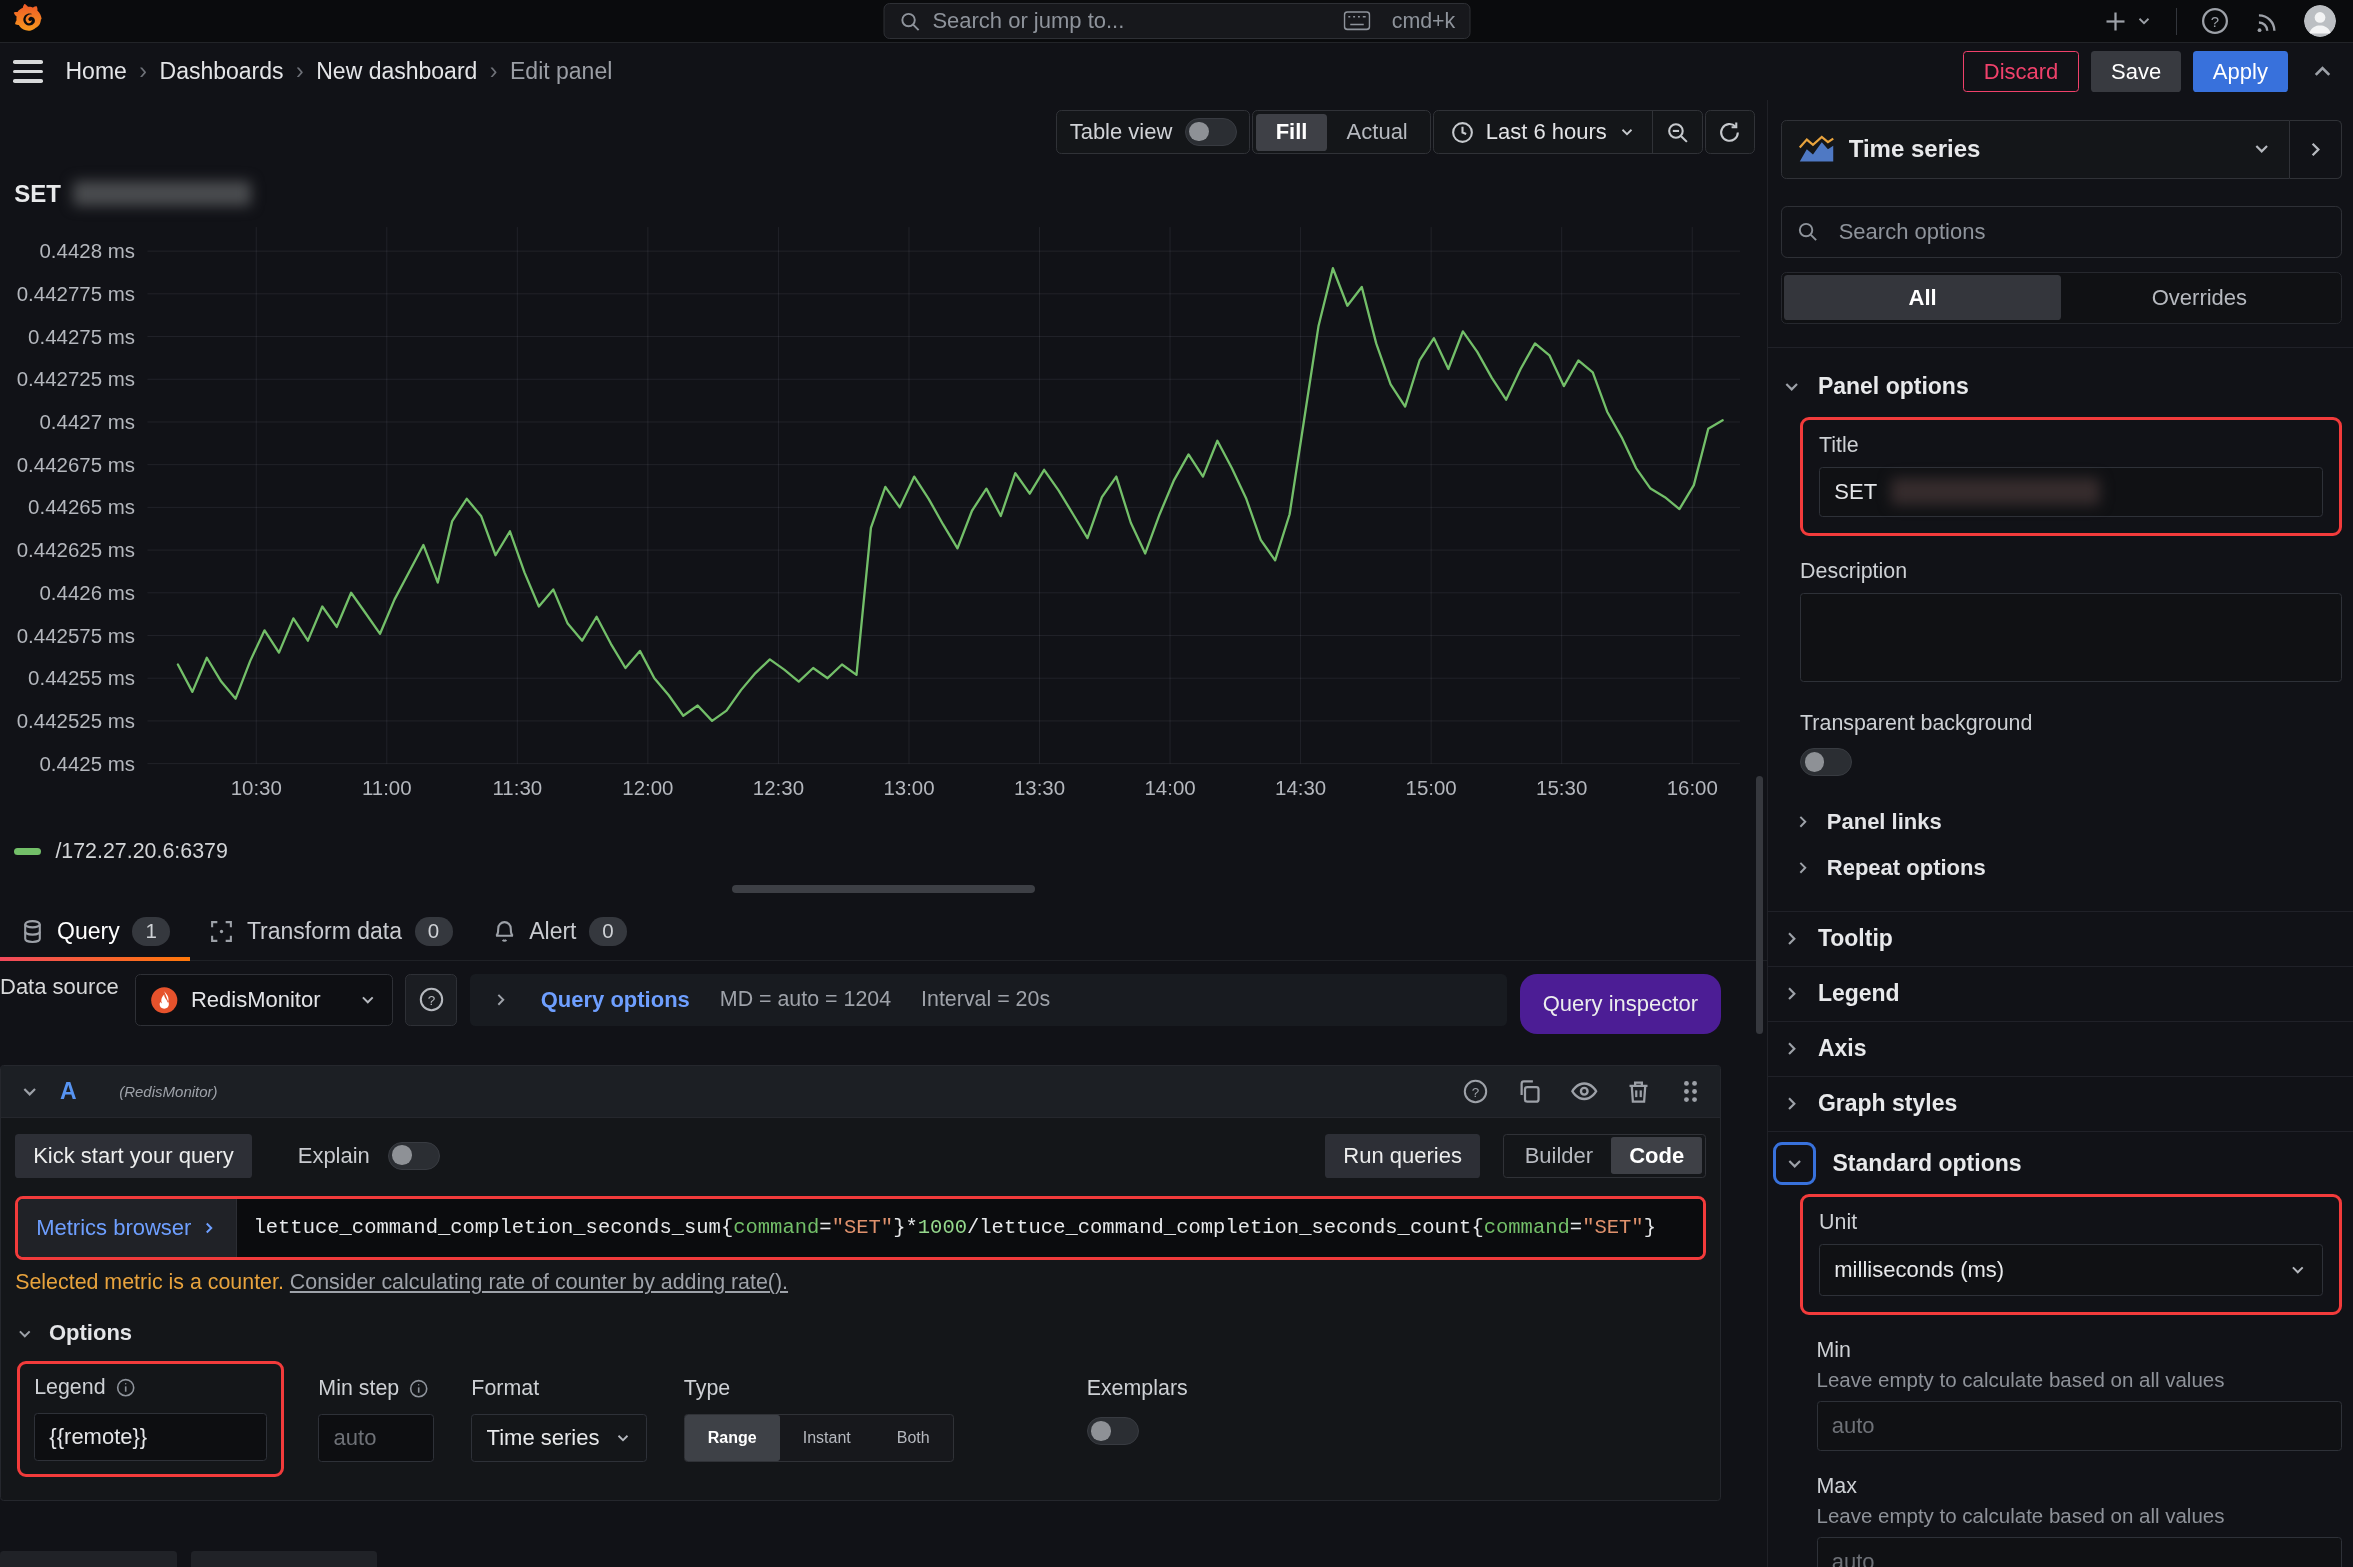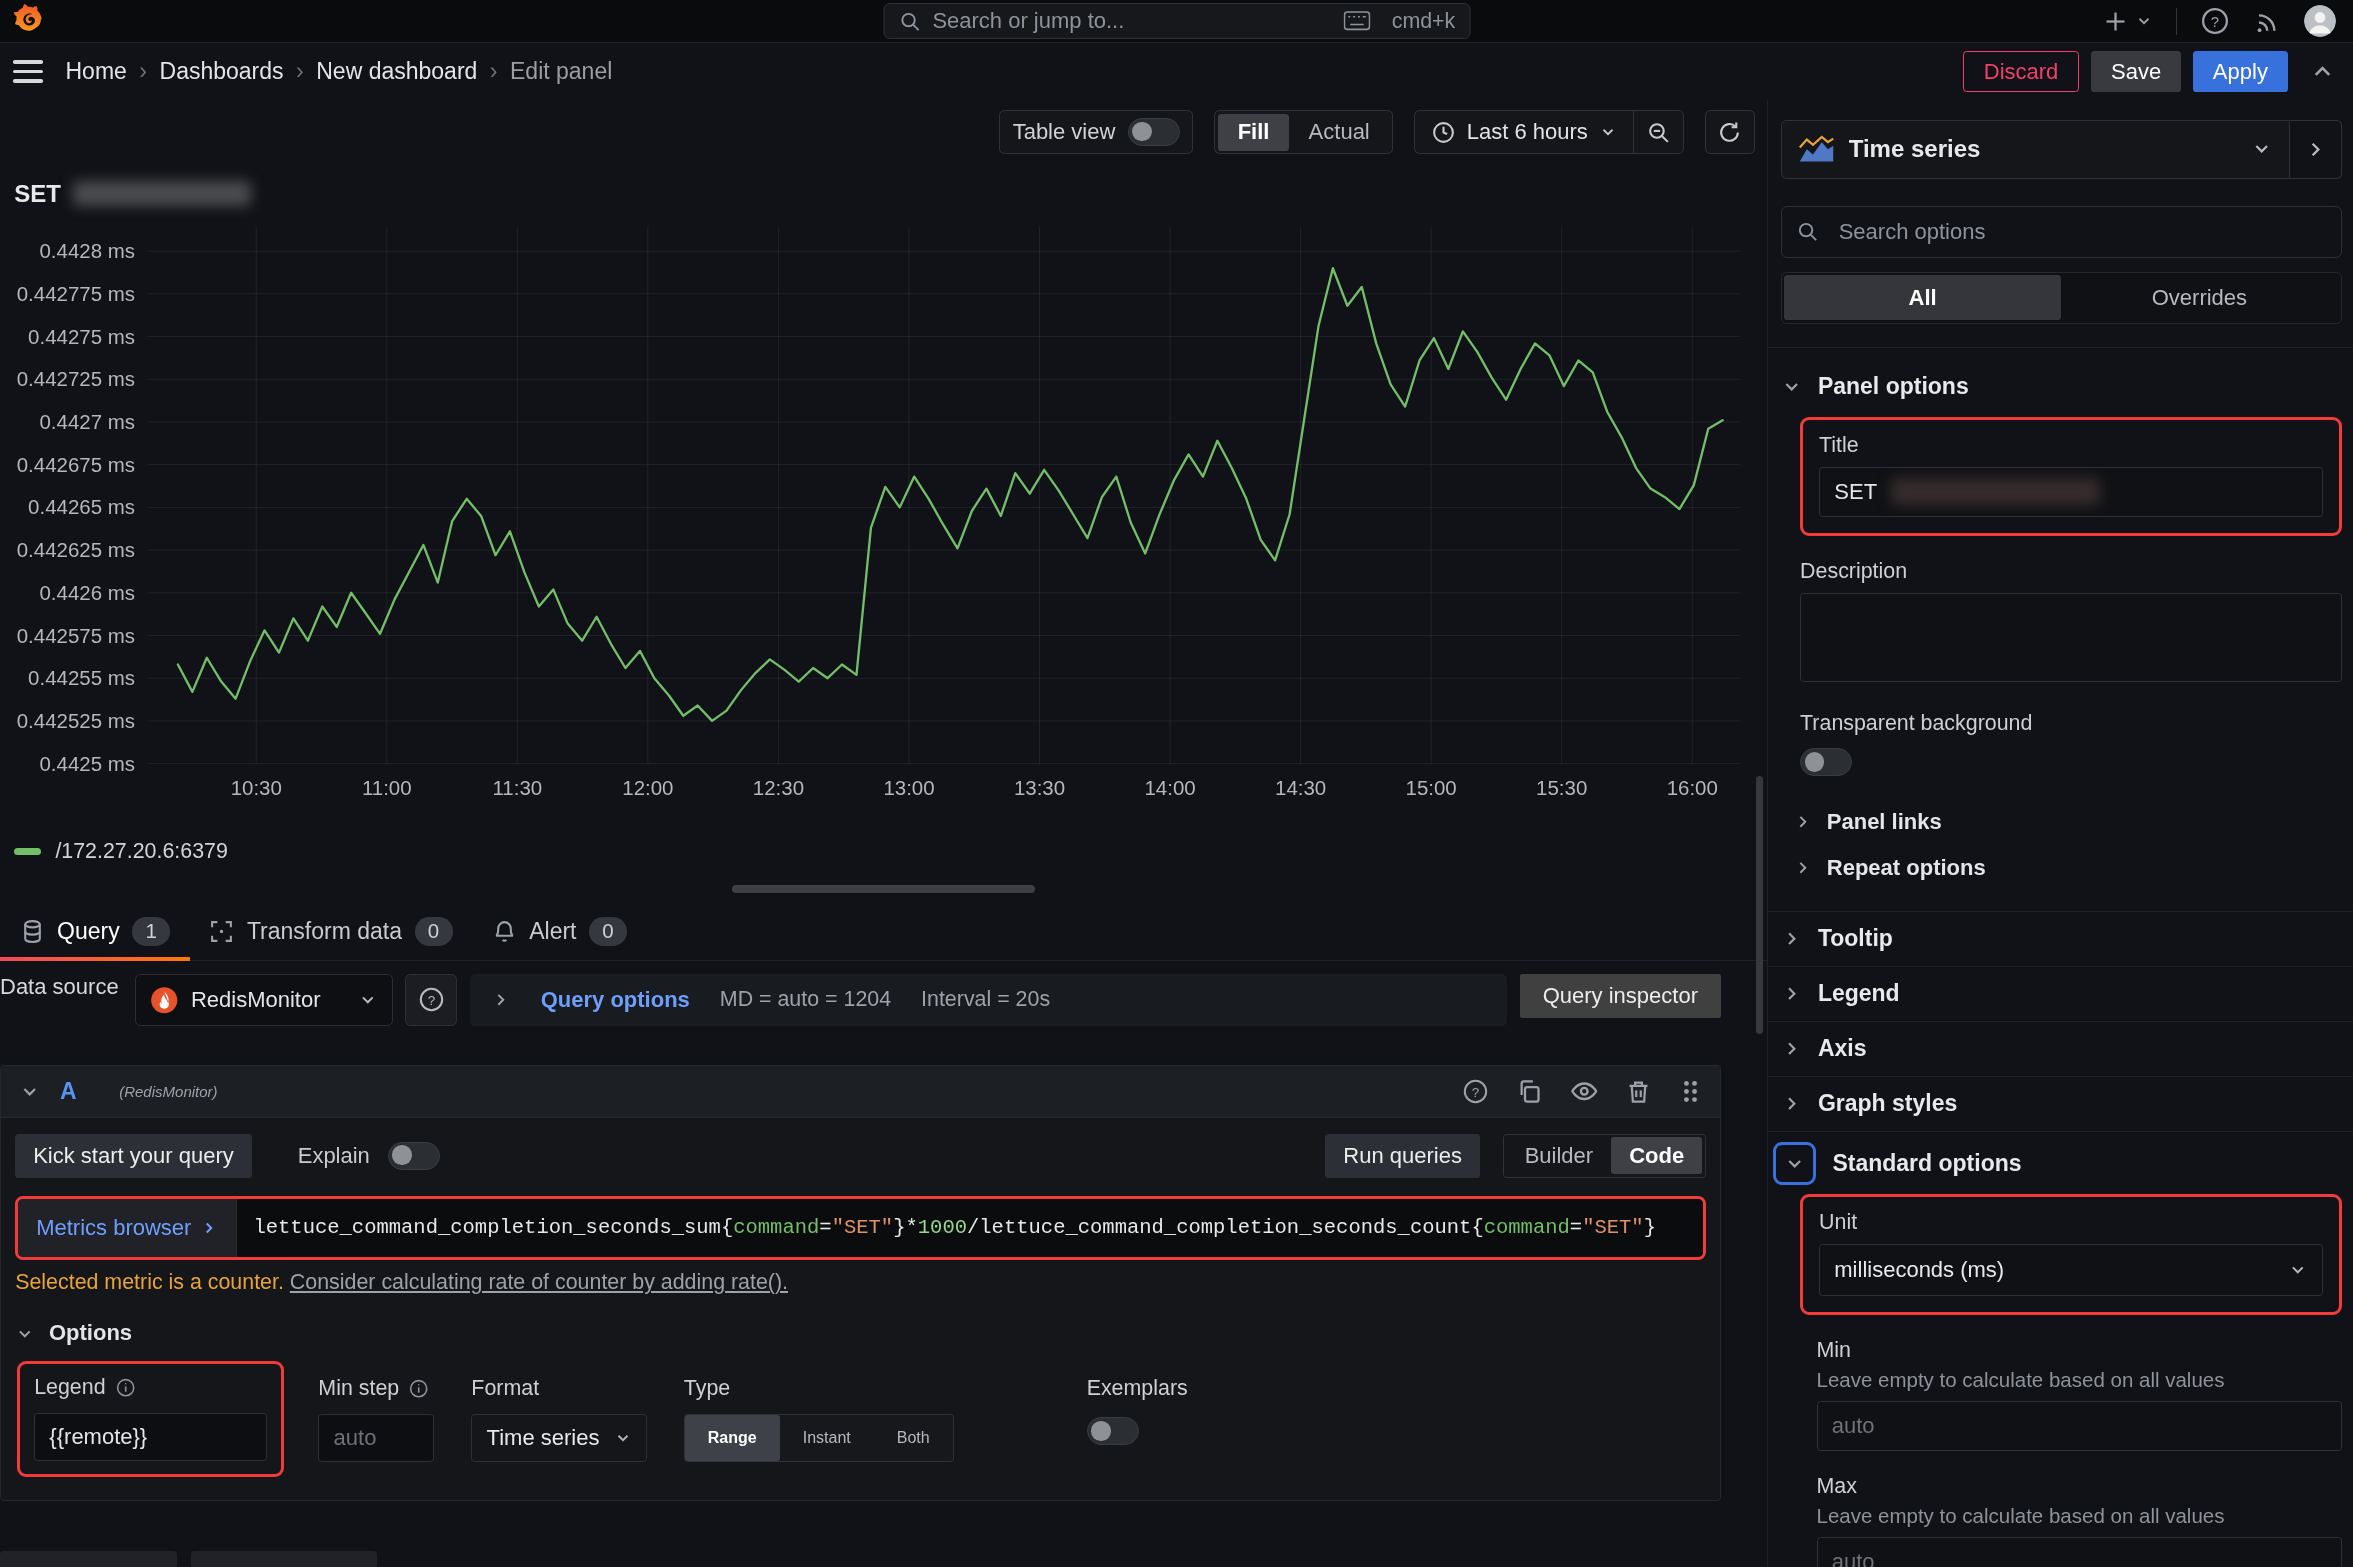--- a/index.html
+++ b/index.html
@@ -32,21 +32,21 @@
   .btn-save { background:#383a40; color:#ffffff; }
   .btn-apply { background:#3871dc; color:#ffffff; }
   .collapse-up { color:#9da1a8; margin-left:9px; display:flex; align-items:center; }
 
   
   .main { display:flex; height:1468px; }
   .editor { flex:1; position:relative; }
   .sidebar { width:587px; border-left:0.9px solid #202127; overflow:hidden; }
 
   
-  .viz-toolbar { height:64px; display:flex; justify-content:flex-end; align-items:center; gap:21px; padding-right:12.5px; }
+  .viz-toolbar { height:64px; display:flex; justify-content:flex-end; align-items:center; gap:2px; padding-right:12.5px; }
   .tool-group { height:44px; display:flex; align-items:center; background:#141619; border:0.9px solid #303237; border-radius:5.3px; padding:0 12.5px; gap:12.5px; color:#d0d2d6; font-size:22px; }
   .seg-group { height:44px; display:flex; align-items:center; background:#141619; border:0.9px solid #303237; border-radius:5.3px; padding:2.7px; }
   .seg { height:37px; display:flex; align-items:center; padding:0 19.6px; border-radius:3.6px; color:#b6b9bf; font-size:22px; cursor:pointer; }
   .seg.active { background:#3e4046; color:#ffffff; font-weight:600; }
   .time-group { height:44px; display:flex; align-items:center; background:#141619; border:0.9px solid #303237; border-radius:5.3px; color:#e2e3e6; }
   .time-main { display:flex; align-items:center; gap:10.7px; padding:0 16px; font-size:22px; font-weight:500; cursor:pointer; }
   .time-zoom { width:50px; height:100%; display:flex; align-items:center; justify-content:center; border-left:0.9px solid #303237; color:#c6c9cd; cursor:pointer; }
   .refresh-btn { width:50px; height:44px; display:flex; align-items:center; justify-content:center; background:#141619; border:0.9px solid #303237; border-radius:5.3px; color:#c6c9cd; cursor:pointer; }
 
   
@@ -73,21 +73,21 @@
 
   
   .ds-row { margin-top:12.5px; height:55px; display:flex; gap:12.5px; padding-right:46px; }
   .ds-label { font-size:22px; color:#d8d9da; margin-right:3.6px; }
   .ds-select { width:258px; height:52px; background:#0e0f13; border:0.9px solid #2e3036; border-radius:5.3px; display:flex; align-items:center; gap:12.5px; padding:0 14.2px; cursor:pointer; }
   .ds-name { flex:1; font-size:22px; color:#e4e5e8; }
   .help-btn { width:52px; height:52px; background:#1b1d22; border:0.9px solid #2e3036; border-radius:5.3px; display:flex; align-items:center; justify-content:center; color:#b6b9bf; cursor:pointer; }
   .qopts-bar { flex:1; height:52px; background:#181b20; border-radius:5.3px; display:flex; align-items:center; gap:30px; padding:0 21.4px; }
   .qopts-link { color:#6e9fff; font-weight:600; font-size:22px; cursor:pointer; }
   .qopts-stat { color:#9ea2a9; font-size:21.4px; }
-  .qinspector-btn { height:44px; background:#404040; border-radius:2px; display:flex; align-items:center; padding:0 23px; color:#eceded; font-size:22px; font-weight:500; cursor:pointer; }
+  .qinspector-btn { height:60px; background:#4c1d95; border-radius:17px; display:flex; align-items:center; padding:0 23px; color:#eceded; font-size:22px; font-weight:500; cursor:pointer; }
 
   
   .query-card { margin:36px 46px 0 0; border:0.9px solid #25272d; border-radius:3.6px; background:#141619; }
   .qc-header { height:52px; background:#1c1f24; display:flex; align-items:center; gap:19.6px; padding:0 18px; border-bottom:0.9px solid #25272d; }
   .refid { color:#5794f2; font-weight:700; font-size:23px; }
   .ds-hint { color:#9ea2a9; font-style:italic; font-size:15px; margin-left:23px; }
   .qc-icons { margin-left:auto; display:flex; align-items:center; gap:27px; color:#9da1a8; }
   .qc-icons .qcicon { cursor:pointer; display:flex; }
   .qc-body { padding:16px 14.2px 19.6px 14.2px; }
   .qc-row1 { display:flex; align-items:center; }

